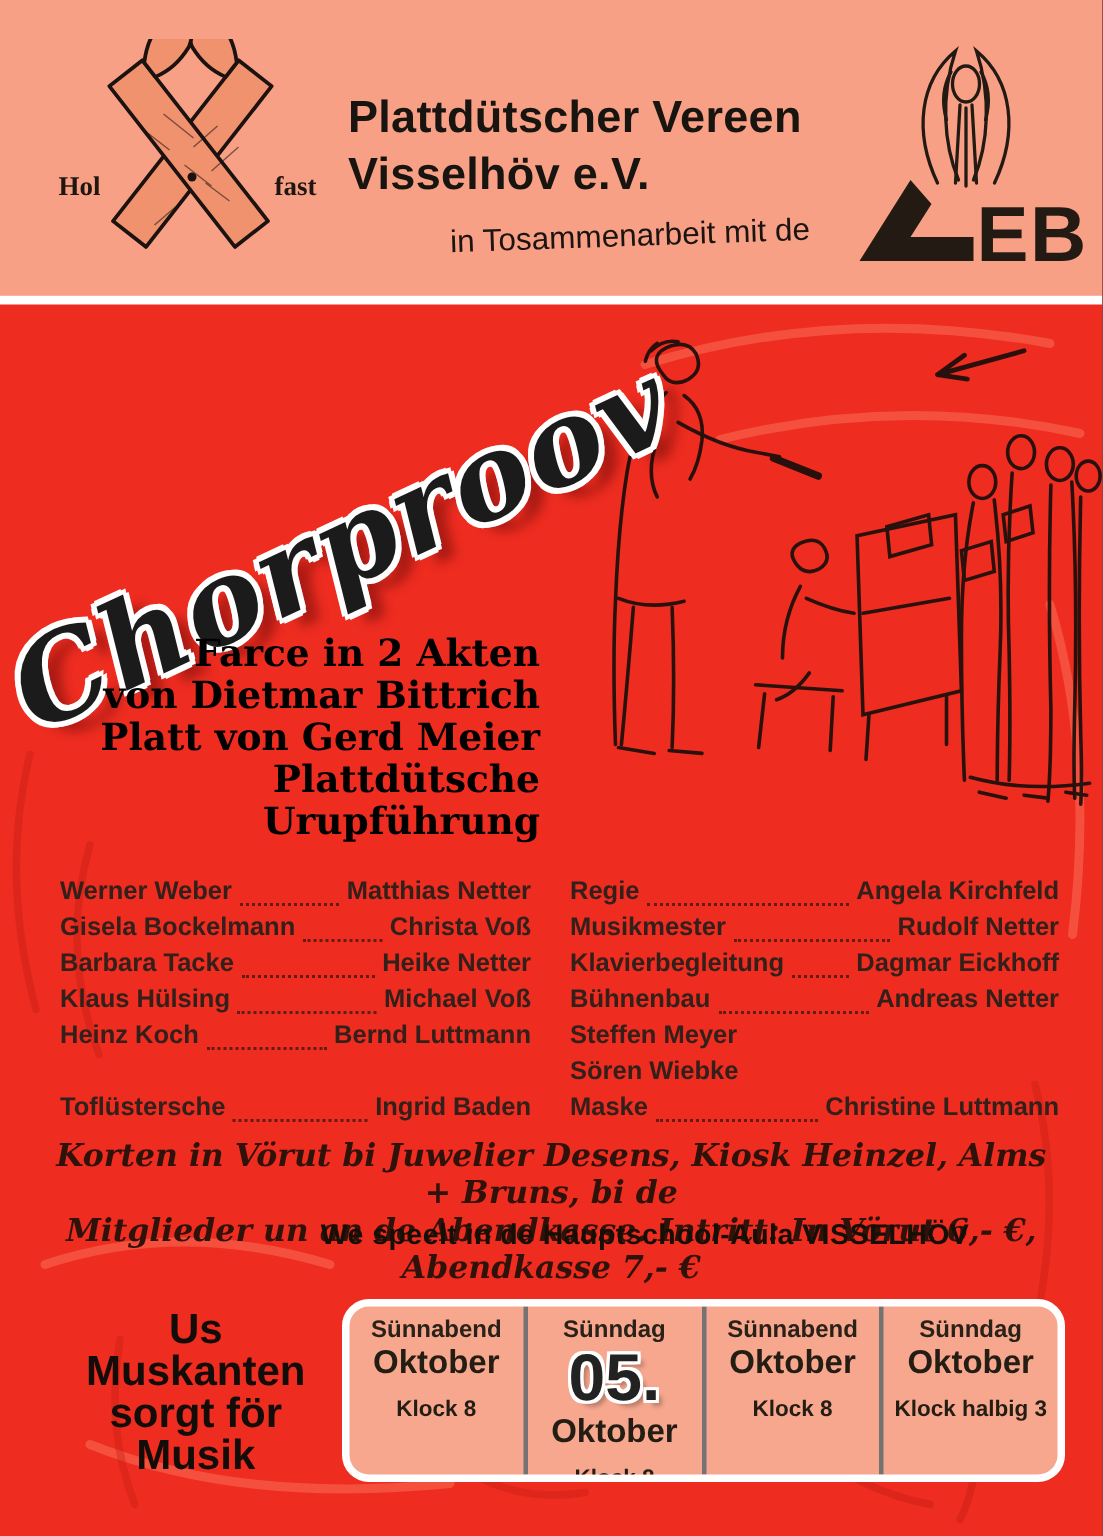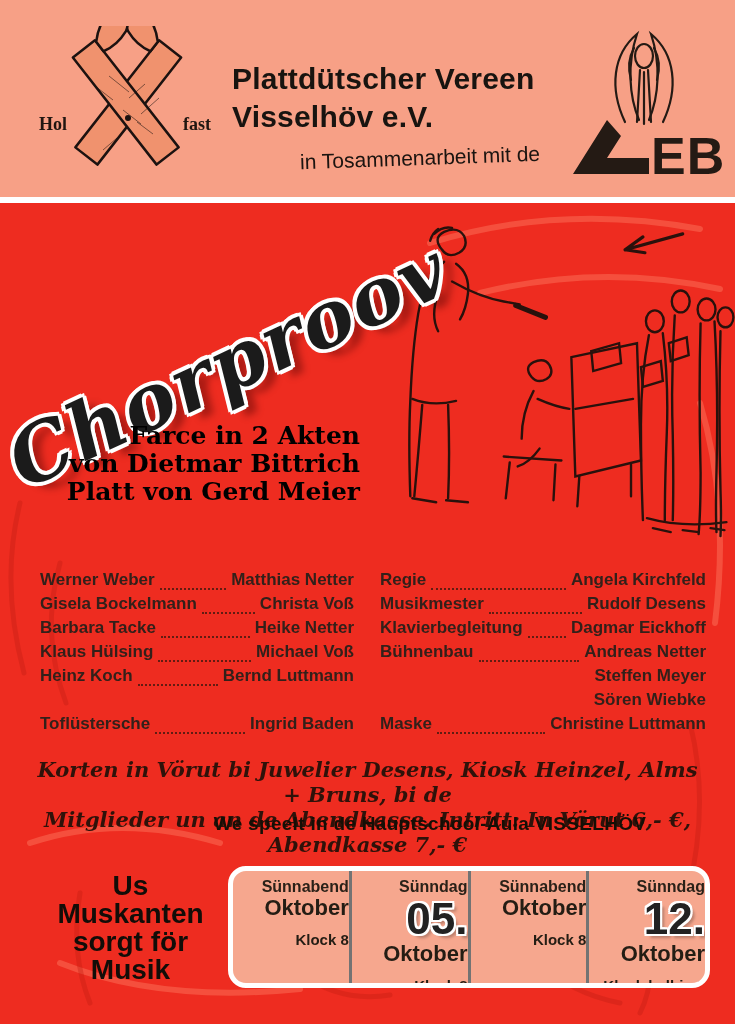--- a/index.html
+++ b/index.html
@@ -26,41 +26,41 @@
     font-family:"DejaVu Serif",serif;font-style:italic;font-weight:bold;
     font-size:78px;color:#1b1b1b;letter-spacing:2px;white-space:nowrap;
     text-shadow:-3px -3px 0 #fff,3px -3px 0 #fff,-3px 3px 0 #fff,3px 3px 0 #fff,
                 0 -4px 0 #fff,0 4px 0 #fff,-4px 0 0 #fff,4px 0 0 #fff,
                 9px 11px 7px rgba(70,0,0,.40);
   }
   .subtitle{position:absolute;left:35px;top:422px;width:325px;text-align:right;
             font-family:"DejaVu Serif",serif;font-weight:bold;font-size:25px;
             line-height:28px;color:#000000;}
   
-  .cast-col{position:absolute;top:570px;color:#33201a;font-size:17px;font-weight:bold;}
+  .cast-col{position:absolute;top:584px;color:#33201a;font-size:17px;font-weight:bold;}
   .cast-left{left:40px;width:314px;}
   .cast-right{left:380px;width:326px;}
   .cast-row{display:flex;height:24px;align-items:baseline;}
   .cast-leader{flex:1;border-bottom:2px dotted rgba(45,22,13,.72);margin:0 5px 4px 5px;
                align-self:flex-end;}
   .cast-spacer{height:24px;}
-  .cast-cont{display:block;height:24px;text-align:right;}
+  .cast-cont{display:block;height:24px;text-align:left;}
   
   .tickets{position:absolute;left:35px;top:757px;width:665px;text-align:center;
            font-family:"DejaVu Serif",serif;font-weight:bold;font-size:21px;
            line-height:25px;color:#2f120a;font-style:italic;}
   .venue{position:absolute;left:150px;top:813px;width:560px;text-align:center;
          font-size:19px;font-weight:bold;color:#150f06;letter-spacing:.3px;}
   
   .music-note{position:absolute;left:38px;top:872px;width:185px;text-align:center;
               font-size:28px;line-height:28px;font-weight:bold;color:#120d08;}
   .date-box{position:absolute;left:228px;top:866px;width:482px;height:122px;
             box-sizing:border-box;background:#f6a78e;border:5px solid #ffffff;
             border-radius:18px;display:flex;overflow:hidden;}
-  .date-card{flex:1;text-align:right;padding-top:7px;}
+  .date-card{flex:1;text-align:center;padding-top:7px;}
   .date-card + .date-card{border-left:3px solid #737373;}
   .date-day{font-size:16px;font-weight:bold;color:#2a2118;}
   .date-num{font-size:44px;line-height:46px;font-weight:bold;color:#222222;
             text-shadow:-2px 0 0 #fff,2px 0 0 #fff,0 -2px 0 #fff,0 2px 0 #fff,
                         -2px -2px 0 #fff,2px 2px 0 #fff,-2px 2px 0 #fff,2px -2px 0 #fff,
                         4px 4px 3px rgba(0,0,0,.25);}
   .date-month{font-size:22px;font-weight:bold;color:#241d14;line-height:23px;}
   .date-time{font-size:15px;font-weight:bold;color:#241d14;line-height:17px;margin-top:12px;}
 </style>
 </head>
@@ -182,20 +182,21 @@
   </svg>
 
   <div class="title-wrap">
     <span class="title-text">Chorproov</span>
   </div>
 
   <div class="subtitle">
     <div>Farce in 2 Akten</div>
     <div>von Dietmar Bittrich</div>
     <div>Platt von Gerd Meier</div>
+    <div>Plattdütsche Urupführung</div>
   </div>
 
   <div class="cast-col cast-left">
     <div class="cast-row">
       <span>Werner Weber</span>
       <span class="cast-leader"></span>
       <span>Matthias Netter</span>
     </div>
     <div class="cast-row">
       <span>Gisela Bockelmann</span>
@@ -227,21 +228,21 @@
 
   <div class="cast-col cast-right">
     <div class="cast-row">
       <span>Regie</span>
       <span class="cast-leader"></span>
       <span>Angela Kirchfeld</span>
     </div>
     <div class="cast-row">
       <span>Musikmester</span>
       <span class="cast-leader"></span>
-      <span>Rudolf Desens</span>
+      <span>Rudolf Netter</span>
     </div>
     <div class="cast-row">
       <span>Klavierbegleitung</span>
       <span class="cast-leader"></span>
       <span>Dagmar Eickhoff</span>
     </div>
     <div class="cast-row">
       <span>Bühnenbau</span>
       <span class="cast-leader"></span>
       <span>Andreas Netter</span>
@@ -285,19 +286,18 @@
       <div class="date-month">Oktober</div>
       <div class="date-time">Klock 8</div>
     </div>
     <div class="date-card">
       <div class="date-day">Sünnabend</div>
       <div class="date-month">Oktober</div>
       <div class="date-time">Klock 8</div>
     </div>
     <div class="date-card">
       <div class="date-day">Sünndag</div>
-      <div class="date-num">12.</div>
       <div class="date-month">Oktober</div>
       <div class="date-time">Klock halbig 3</div>
     </div>
   </div>
 
 </div>
 
 </body></html>

